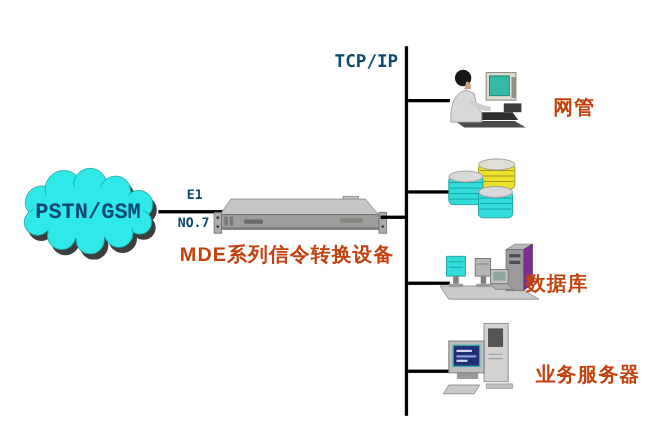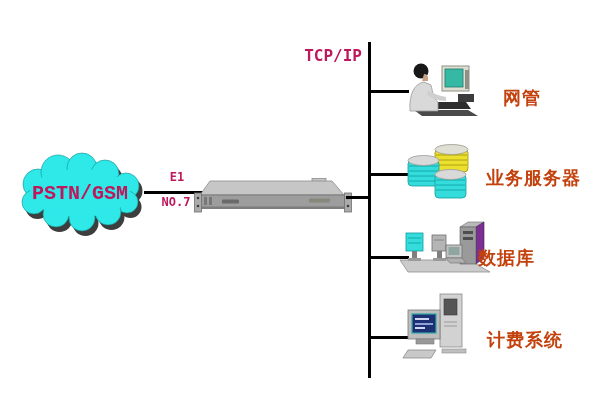--- a/index.html
+++ b/index.html
@@ -2,21 +2,21 @@
 <html><head>
 <meta charset="utf-8">
 <style>
   html,body{margin:0;padding:0;background:#fff;}
   #stage{
     position:relative;width:600px;height:400px;background:#ffffff;overflow:hidden;
     font-family:"Liberation Sans",sans-serif;
   }
   .abs{position:absolute;}
   .line{position:absolute;background:#000;}
-  .mono{font-family:"DejaVu Sans Mono",monospace;font-weight:bold;color:#be185d;}
+  .mono{font-family:"DejaVu Sans Mono",monospace;font-weight:bold;color:#0c4a6e;}
   .cjk{font-family:"Liberation Sans","DejaVu Sans",sans-serif;font-weight:bold;color:#c2410c;}
   .cloud-label{
     position:absolute;left:0;top:36px;width:140px;text-align:center;
     font-size:20px;letter-spacing:0px;font-family:Liberation Mono, monospace;
   }
   .e1-label{left:150px;top:170px;width:54px;text-align:center;font-size:12px;}
   .no7-label{left:147px;top:195px;width:58px;text-align:center;font-size:12px;}
   .tcpip-label{left:286px;top:46px;width:76px;text-align:right;font-size:16px;}
   .device-label{left:152px;top:219px;width:218px;text-align:center;font-size:18px;letter-spacing:1px;}
   .node-label{font-size:18px;letter-spacing:1px;white-space:nowrap;}
@@ -74,20 +74,21 @@
         <circle cx="4" cy="28" r="1.3" fill="#3c3c3c"></circle>
       <rect x="150.5" y="15" width="7" height="19" fill="#ABABAB" stroke="#6f6f6f" stroke-width="0.8"></rect>
       <circle cx="154" cy="20" r="1.3" fill="#3c3c3c"></circle>
         <circle cx="154" cy="28" r="1.3" fill="#3c3c3c"></circle>
       <rect x="10" y="19" width="3" height="8" fill="#777"></rect>
         <rect x="15" y="19" width="3" height="8" fill="#777"></rect>
       <rect x="28" y="21.5" width="17" height="4" rx="1" fill="#6a6a6a"></rect>
       <rect x="115" y="20.5" width="21" height="4" rx="1" fill="#87877e"></rect>
     </svg>
   </div>
+  <div class="abs device-label cjk">MDE系列信令转换设备</div>
 
   <div class="line" style="left:346px;top:196px;width:24px;height:3px;"></div>
 
   <div class="abs tcpip-label mono">TCP/IP</div>
   <div class="line" style="left:368px;top:42px;width:3px;height:336px;"></div>
 
   <div class="line" style="left:371px;top:90px;width:38px;height:3px;"></div>
   <div class="abs" style="left:402px;top:58px;width:80px;height:60px;">
     <svg width="80" height="60" viewBox="0 0 80 60">
       <polygon points="12,52 66,52 76,58 20,58" fill="#4a4a4a"></polygon>
@@ -124,21 +125,20 @@
       </g>
       <g stroke="#0e9e9e" stroke-width="0.8">
         <rect x="30" y="33" width="31" height="24" rx="4" fill="#35DCDC"></rect>
         <line x1="31" y1="39" x2="60" y2="39"></line>
           <line x1="31" y1="44" x2="60" y2="44"></line>
           <line x1="31" y1="49" x2="60" y2="49"></line>
         <ellipse cx="45.5" cy="33.5" rx="15.5" ry="5" fill="#D9D9D9" stroke="#9a9a9a"></ellipse>
       </g>
     </svg>
   </div>
-  <div class="abs node-label cjk" style="left:486px;top:166px;">业务服务器</div>
 
   <div class="line" style="left:371px;top:256px;width:38px;height:3px;"></div>
   <div class="abs" style="left:396px;top:219px;width:98px;height:56px;">
     <svg width="98" height="56" viewBox="0 0 98 56">
       <polygon points="4,41 73,41 94,53 12,53" fill="#CBCBCB" stroke="#8f8f8f" stroke-width="0.8"></polygon>
       <polygon points="64,8 72,3 88,3 80,8" fill="#B9B9B9" stroke="#6f6f6f" stroke-width="0.6"></polygon>
       <polygon points="80,8 88,3 88,39 80,45" fill="#7C2F93" stroke="#3e1750" stroke-width="0.6"></polygon>
       <rect x="64" y="8" width="16" height="37" fill="#9a9a9a" stroke="#5e5e5e" stroke-width="0.6"></rect>
       <rect x="67" y="12" width="10" height="3" fill="#4e4e4e"></rect>
         <rect x="67" y="18" width="10" height="3" fill="#4e4e4e"></rect>
@@ -168,15 +168,15 @@
       <rect x="6" y="18" width="32" height="29" fill="#BDBDBD" stroke="#7a7a7a" stroke-width="0.8"></rect>
       <rect x="10" y="22" width="24" height="19" fill="#1E2F73" stroke="#2FA8A8" stroke-width="1.2"></rect>
       <rect x="13" y="26" width="14" height="2" fill="#cfd6ef"></rect>
       <rect x="13" y="31" width="18" height="2" fill="#8fa0d8"></rect>
       <rect x="13" y="35" width="10" height="2" fill="#cfd6ef"></rect>
       <rect x="14" y="47" width="18" height="5" fill="#9a9a9a" stroke="#7a7a7a" stroke-width="0.6"></rect>
       <polygon points="6,58 34,58 29,66 1,66" fill="#C9C9C9" stroke="#8a8a8a" stroke-width="0.8"></polygon>
       <rect x="40" y="57" width="24" height="4" fill="#BFBFBF" stroke="#8a8a8a" stroke-width="0.6"></rect>
     </svg>
   </div>
-  <div class="abs node-label cjk" style="left:487px;top:328px;">计费系统</div>
+  <div class="abs node-label cjk" style="left:487px;top:328px;">业务服务器</div>
 
 </div>
 
 </body></html>

